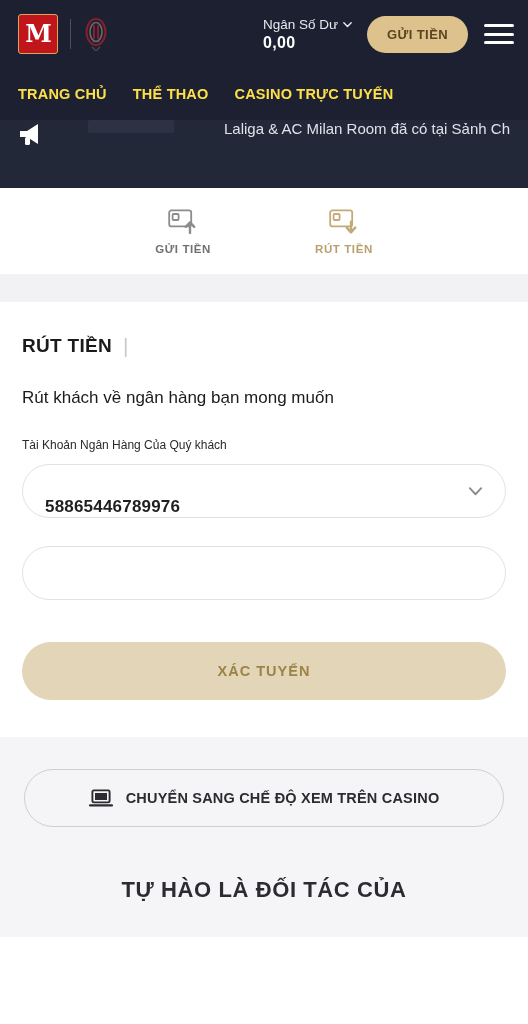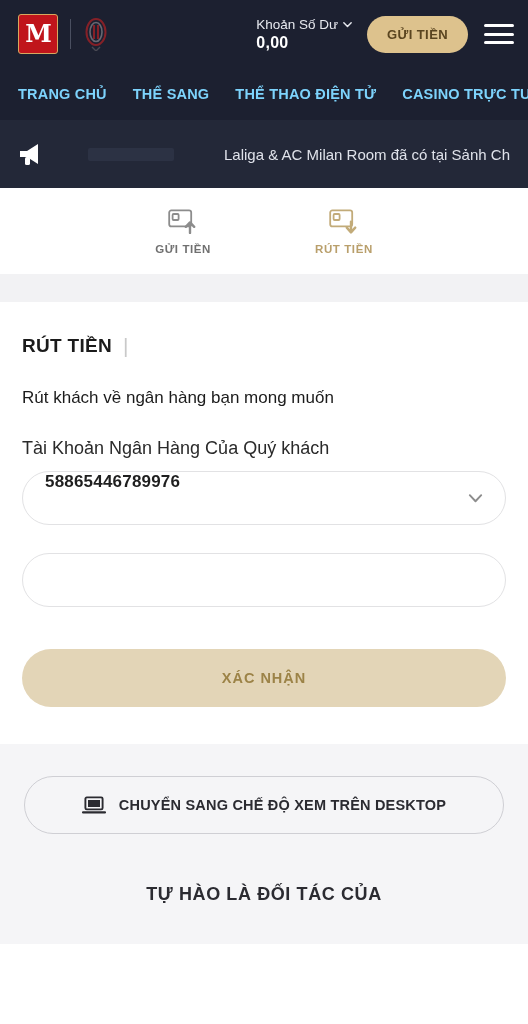--- a/index.html
+++ b/index.html
@@ -127,34 +127,33 @@
     height: 52px;
     display: flex;
     align-items: center;
     gap: 26px;
     padding: 0 18px;
     overflow: hidden;
     white-space: nowrap;
   }
 
   .nav-item {
-    color: #7dd3fc;
+    color: #fde047;
     font-size: 14.5px;
     font-weight: 700;
     letter-spacing: .2px;
     cursor: pointer;
     flex: 0 0 auto;
   }
 
   
   .marquee-bar {
     background: #232838;
     height: 68px;
     display: flex;
-    align-items: center;
     padding: 0 16px;
     overflow: hidden;
     position: relative;
     gap: 22px;
   }
 
   .megaphone {
     width: 32px;
     height: 28px;
     flex: 0 0 auto;
@@ -242,33 +241,33 @@
 
   .card-sub {
     font-size: 17px;
     color: #1b1b1b;
     margin-bottom: 30px;
   }
 
   .field { padding: 0 22px; }
 
   .field-label {
-    font-size: 18px;
+    font-size: 12px;
     color: #2a2a2a;
     margin-bottom: 12px;
     display: block;
   }
 
   .input-shell {
     position: relative;
     border: 1px solid #e2e2e4;
     border-radius: 28px;
     height: 54px;
     display: flex;
-    align-items: flex-start;
+    align-items: flex-end;
     padding: 0 22px;
     background: #ffffff;
   }
 
   .input-shell input {
     border: none;
     outline: none;
     width: 100%;
     font-family: "Liberation Sans", sans-serif;
     font-size: 17px;
@@ -335,21 +334,21 @@
     font-size: 14.5px;
     font-weight: 700;
     color: #2b2b31;
     letter-spacing: .2px;
     white-space: nowrap;
   }
 
   .partner-title {
     text-align: center;
     margin-top: 50px;
-    font-size: 18px;
+    font-size: 22px;
     font-weight: 700;
     color: #2b2b31;
     letter-spacing: .6px;
   }
 </style>
 </head>
 <body>
 
 <div class="header">
   <div class="logo-group">
@@ -358,41 +357,40 @@
     <svg class="crest" viewBox="0 0 26 34">
       <ellipse cx="13" cy="15" rx="9.5" ry="13" fill="none" stroke="#8e2127" stroke-width="2"></ellipse>
       <ellipse cx="13" cy="15" rx="6" ry="9.5" fill="none" stroke="#6f6f78" stroke-width="1.6"></ellipse>
       <path d="M11 8 L11 22 M15 8 L15 22" stroke="#8e2127" stroke-width="2"></path>
       <path d="M9 30 L13 34 L17 30" fill="none" stroke="#4d4d57" stroke-width="1.4"></path>
     </svg>
   </div>
 
   <div class="balance-block">
     <div class="balance-label">
-      <span>Khoản Số Dư</span>
+      <span>Ngân Số Dư</span>
       <svg class="chev-sm" viewBox="0 0 12 12">
         <path d="M2 4.2 L6 8.2 L10 4.2" fill="none" stroke="#e7e9ef" stroke-width="1.6" stroke-linecap="round" stroke-linejoin="round"></path>
       </svg>
     </div>
     <div class="balance-value">0,00</div>
   </div>
 
   <button class="deposit-pill">GỬI TIỀN</button>
 
   <div class="hamburger">
     <span></span>
     <span></span>
     <span></span>
   </div>
 </div>
 
 <div class="navbar">
   <div class="nav-item">TRANG CHỦ</div>
-  <div class="nav-item">THỂ SANG</div>
-  <div class="nav-item">THỂ THAO ĐIỆN TỬ</div>
+  <div class="nav-item">THỂ THAO</div>
   <div class="nav-item">CASINO TRỰC TUYẾN</div>
 </div>
 
 <div class="marquee-bar">
   <svg class="megaphone" viewBox="0 0 32 28">
     <path d="M4 11 L11 11 L22 4 L22 24 L11 17 L4 17 Z" fill="#ffffff"></path>
     <rect x="9" y="17" width="5" height="8" rx="1.6" fill="#ffffff"></rect>
   </svg>
   <div class="marquee-skeleton"></div>
   <div class="marquee-text">Laliga &amp; AC Milan Room đã có tại Sảnh Ch</div>
@@ -439,26 +437,26 @@
 </div>
 
 <div class="field-gap"></div>
 
 <div class="field">
   <div class="input-shell">
     <input type="text" placeholder="" style="">
   </div>
 </div>
 
-<button class="confirm-btn">XÁC NHẬN</button>
+<button class="confirm-btn">XÁC TUYẾN</button>
 
 <div class="footer">
   <div class="desktop-btn">
     <svg class="laptop-icon" viewBox="0 0 24 19">
       <rect x="3.4" y="1.4" width="17.2" height="12" rx="1.4" fill="none" stroke="#2b2b31" stroke-width="1.9"></rect>
       <rect x="6" y="4" width="12" height="7" fill="#2b2b31"></rect>
       <path d="M1 16.4 L23 16.4" stroke="#2b2b31" stroke-width="2.1" stroke-linecap="round"></path>
     </svg>
-    <span class="desktop-btn-label">CHUYỂN SANG CHẾ ĐỘ XEM TRÊN DESKTOP</span>
+    <span class="desktop-btn-label">CHUYỂN SANG CHẾ ĐỘ XEM TRÊN CASINO</span>
   </div>
 
   <div class="partner-title">TỰ HÀO LÀ ĐỐI TÁC CỦA</div>
 </div>
 
 </body></html>

